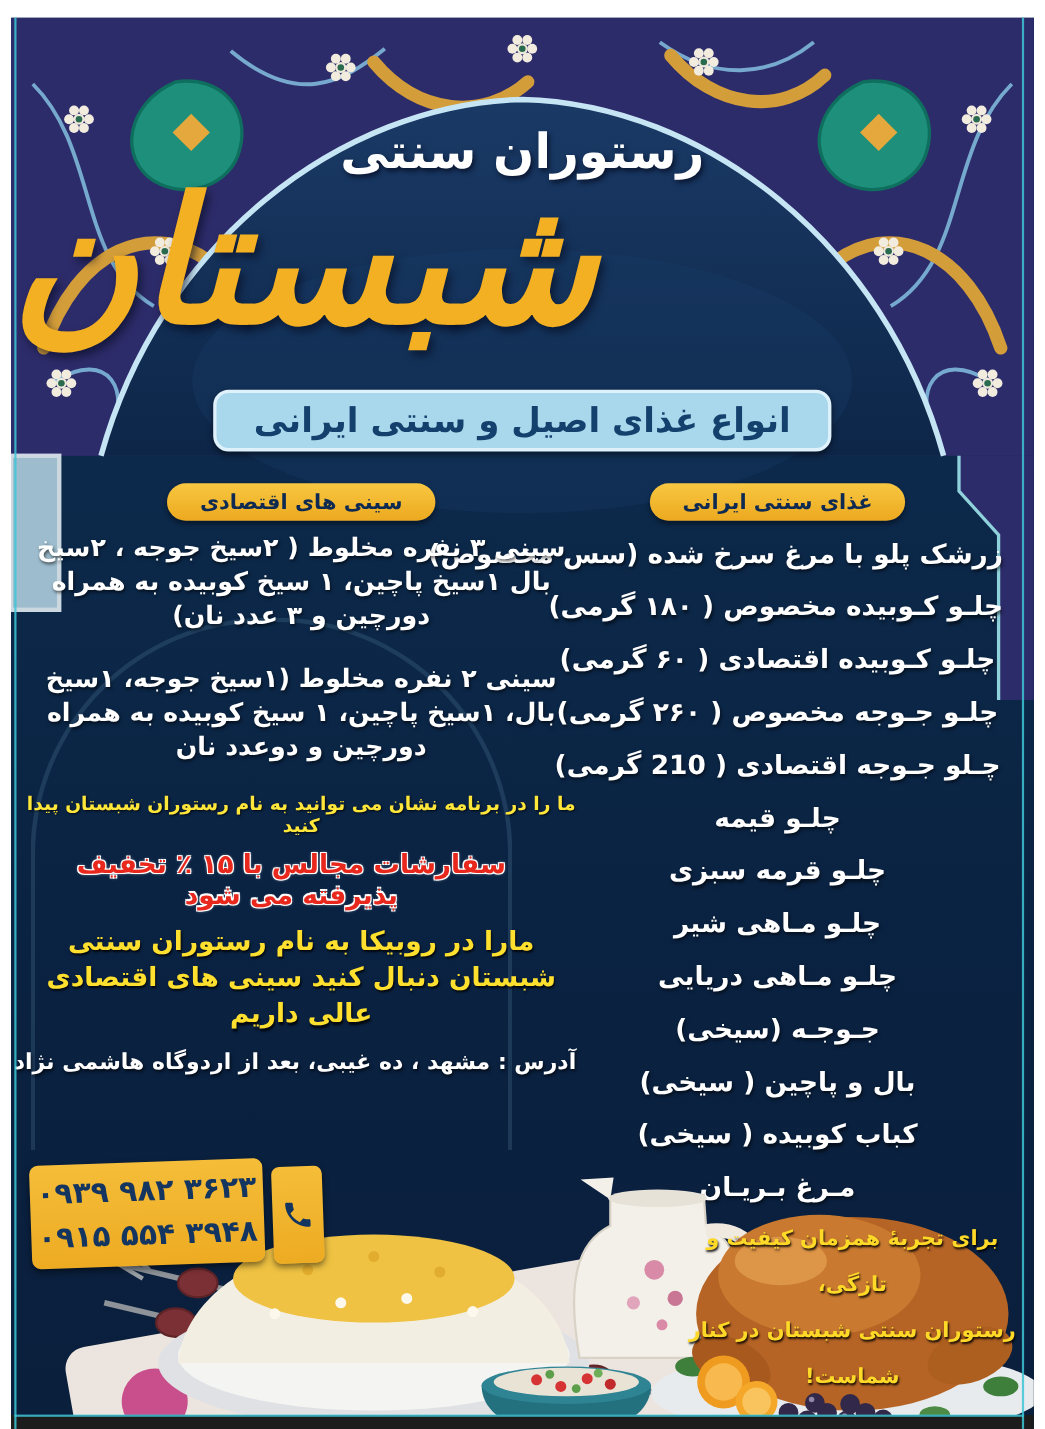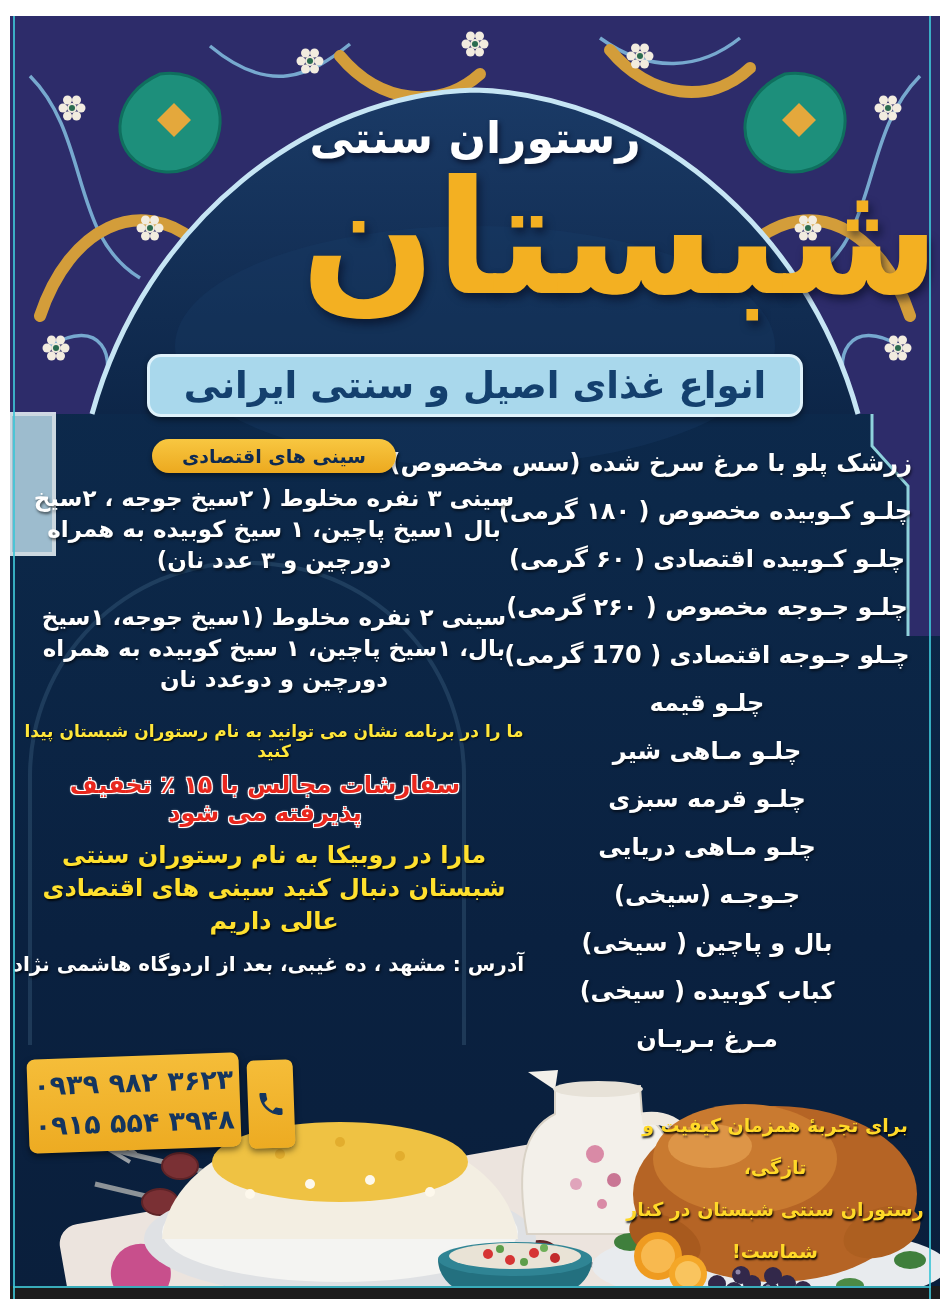--- a/index.html
+++ b/index.html
@@ -9,26 +9,26 @@
           background:linear-gradient(180deg,#0e2c55 0%,#0c2849 38%,#0a2140 72%,#0a1f3c 100%);
           direction:rtl;overflow:hidden;}
   svg{display:block}
   .tile-svg{position:absolute;top:0;left:0;z-index:1;pointer-events:none;}
   .watermark{position:absolute;left:18px;top:545px;width:430px;height:480px;z-index:1;
              border:4px solid rgba(150,205,235,.14);border-bottom:none;
              border-radius:215px 215px 0 0;}
   .top-label{position:absolute;top:96px;left:0;width:100%;text-align:center;z-index:3;
              color:#ffffff;font-size:44px;font-weight:bold;
              text-shadow:2px 3px 5px rgba(8,16,40,.85);}
-  .big-title{position:absolute;top:128px;left:0;width:100%;text-align:right;z-index:3;
+  .big-title{position:absolute;top:128px;left:0;width:100%;text-align:left;z-index:3;
              color:#f3b022;font-size:158px;font-weight:bold;line-height:1.2;
-             text-shadow:3px 5px 8px rgba(5,10,30,.6);}
+             text-shadow:3px 5px 8px rgba(5,10,30,.6);font-style:italic;}
   .subtitle{position:absolute;top:338px;left:0;width:100%;text-align:center;z-index:4;}
   .subtitle .band{display:inline-block;background:#a9d8ec;border:3px solid #dff2fb;
-             border-radius:14px;padding:7px 34px;color:#14406e;font-size:37px;font-weight:bold;
+             border-radius:14px;padding:7px 34px;color:#14406e;font-size:31px;font-weight:bold;
              box-shadow:0 3px 6px rgba(0,0,0,.45);}
   .pill{display:inline-block;background:linear-gradient(180deg,#f8c741,#eca91f);
         border-radius:24px;padding:6px 30px;color:#0e2a52;font-size:19px;font-weight:bold;
         box-shadow:0 3px 5px rgba(0,0,0,.45);}
   .col-right{position:absolute;top:423px;right:28px;width:410px;z-index:5;text-align:center;}
   .col-right .pill{margin-bottom:6px;}
   .menu-item-r{color:#ffffff;font-size:24px;font-weight:bold;line-height:48px;
                white-space:nowrap;text-align:center;
                text-shadow:1px 2px 3px rgba(0,0,0,.6);}
   .col-left{position:absolute;top:423px;left:14px;width:500px;z-index:5;text-align:center;}
@@ -129,29 +129,30 @@
 
     <div class="watermark"></div>
 
     <div class="top-label">رستوران سنتی</div>
     <div class="big-title">شبستان</div>
     <div class="subtitle">
       <span class="band">انواع غذای اصیل و سنتی ایرانی</span>
     </div>
 
     <div class="col-right">
+      <span class="pill">غذای سنتی ایرانی</span>
       <div>
           <div class="menu-item-r">زرشک پلو با مرغ سرخ شده (سس مخصوص)</div>
           <div class="menu-item-r">چلـو کـوبیده مخصوص ( ۱۸۰ گرمی)</div>
           <div class="menu-item-r">چلـو کـوبیده اقتصادی ( ۶۰ گرمی)</div>
           <div class="menu-item-r">چلـو جـوجه مخصوص ( ۲۶۰ گرمی)</div>
-          <div class="menu-item-r">چـلو جـوجه اقتصادی ( 170 گرمی)</div>
+          <div class="menu-item-r">چـلو جـوجه اقتصادی ( 210 گرمی)</div>
           <div class="menu-item-r">چلـو قیمه</div>
+          <div class="menu-item-r">چلـو قرمه سبزی</div>
           <div class="menu-item-r">چلـو مـاهی شیر</div>
-          <div class="menu-item-r">چلـو قرمه سبزی</div>
           <div class="menu-item-r">چلـو مـاهی دریایی</div>
           <div class="menu-item-r">جـوجـه (سیخی)</div>
           <div class="menu-item-r">بال و پاچین ( سیخی)</div>
           <div class="menu-item-r">کباب کوبیده ( سیخی)</div>
           <div class="menu-item-r">مـرغ بـریـان</div>
         </div>
     </div>
 
     <div class="col-left">
       <span class="pill">سینی های اقتصادی</span>

